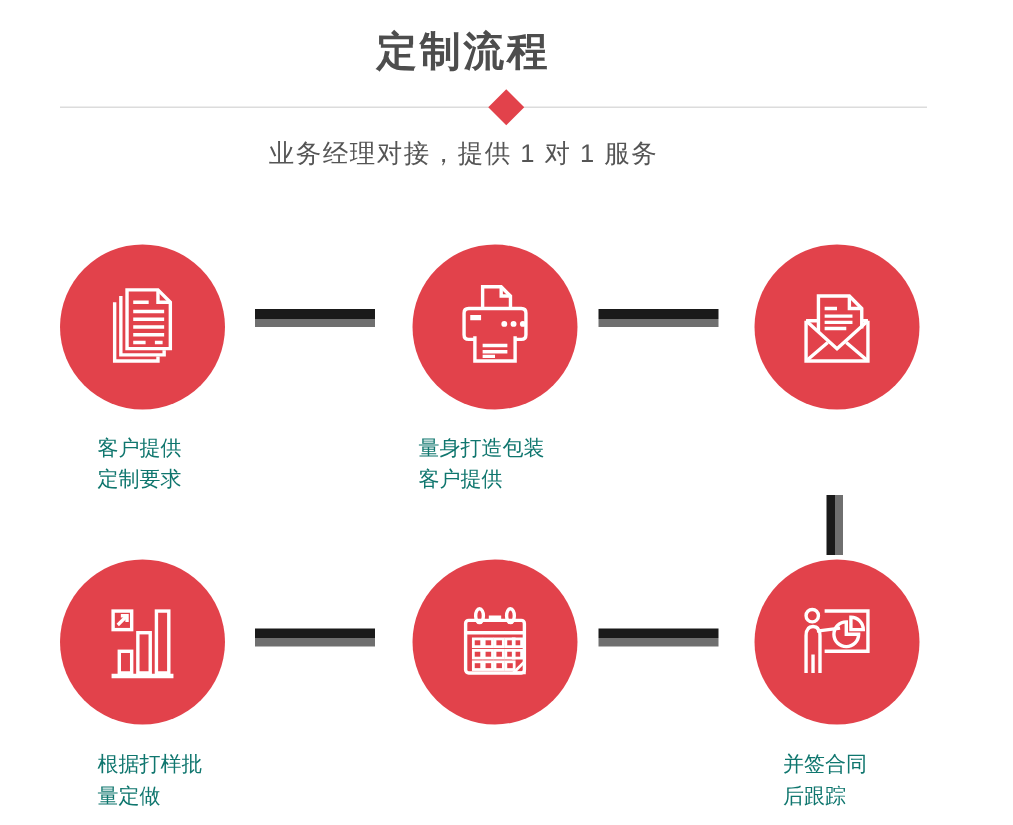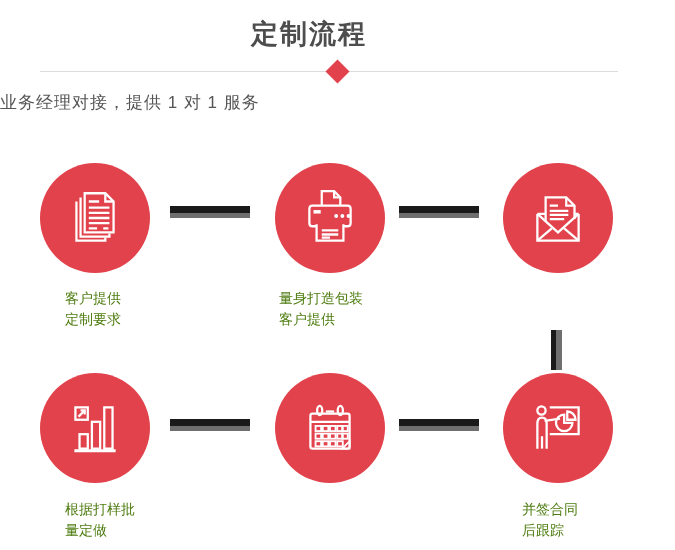--- a/index.html
+++ b/index.html
@@ -10,41 +10,41 @@
   .title {
     position:absolute; top:16px; left:0; width:100%; text-align:center;
     font-size:27px; font-weight:bold; color:#4d4d4d; letter-spacing:2px;
   }
   .divider { position:absolute; top:71px; left:40px; width:595px; height:1px; background:#dcdcdc; }
   .diamond {
     position:absolute; top:63px; left:329px; width:17px; height:17px;
     background:#e2424b; transform:rotate(45deg);
   }
   .subtitle {
-    position:absolute; top:91px; left:0; width:100%; text-align:left;
+    position:absolute; top:91px; left:0; width:100%; text-align:center;
     font-size:17px; color:#555555; letter-spacing:1px;
   }
   .circle {
     position:absolute; width:110px; height:110px; border-radius:50%;
     background:#e2424b; display:flex; align-items:center; justify-content:center;
   }
   .r1 { top:163px; }  .r2 { top:373px; }
   .c1 { left:40px; }  .c2 { left:275px; }  .c3 { left:503px; }
   .hconn {
     position:absolute; width:80px; height:12px;
     background:linear-gradient(to bottom, #1a1a1a 0 55%, #6f6f6f 55% 100%);
   }
   .hc1 { left:170px; } .hc2 { left:399px; }
   .hr1 { top:206px; }  .hr2 { top:419px; }
   .vconn {
     position:absolute; left:551px; top:330px; width:11px; height:40px;
     background:linear-gradient(to right, #1a1a1a 0 50%, #6f6f6f 50% 100%);
   }
   .label {
-    position:absolute; font-size:14px; line-height:21px; color:#4d7c0f; white-space:nowrap;
+    position:absolute; font-size:14px; line-height:21px; color:#0f766e; white-space:nowrap;
   }
   .lr1 { top:288px; }  .lr2 { top:499px; }
   .lc1 { left:65px; }  .lc2 { left:279px; }  .lc3 { left:522px; }
   .icon-svg { display:block; }
 </style>
 </head>
 <body>
 
 <div class="stage">
 

